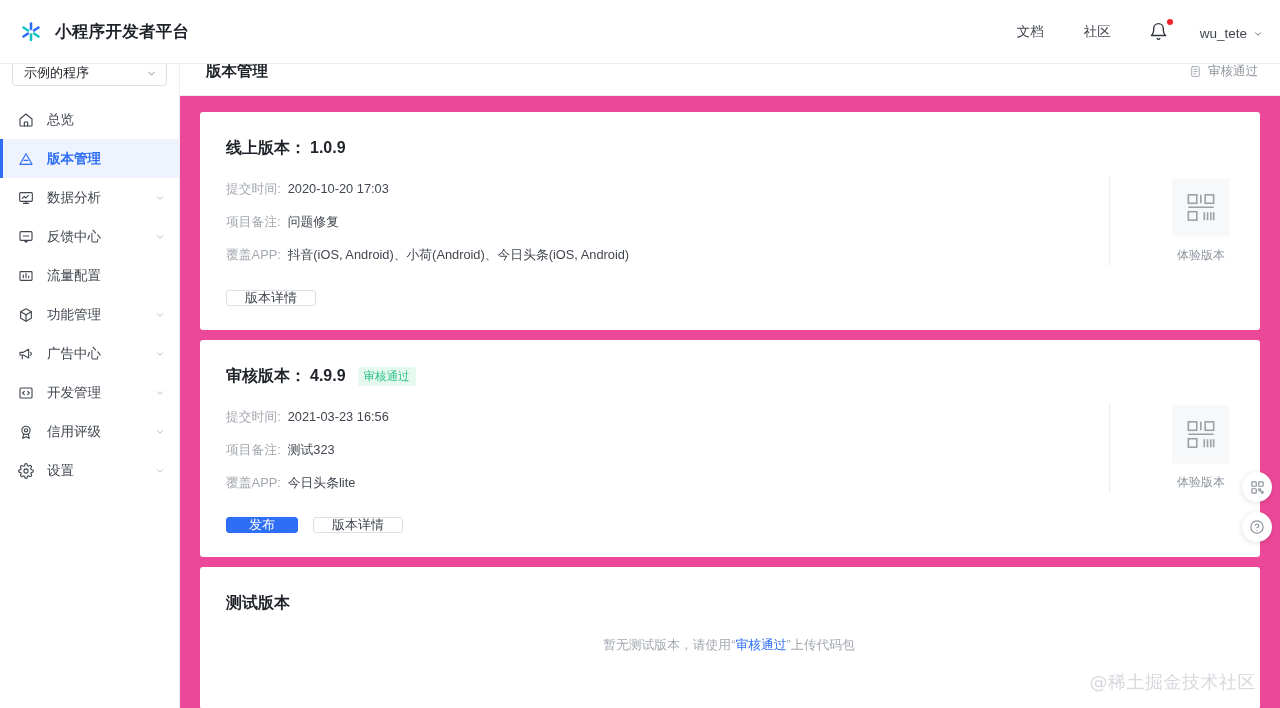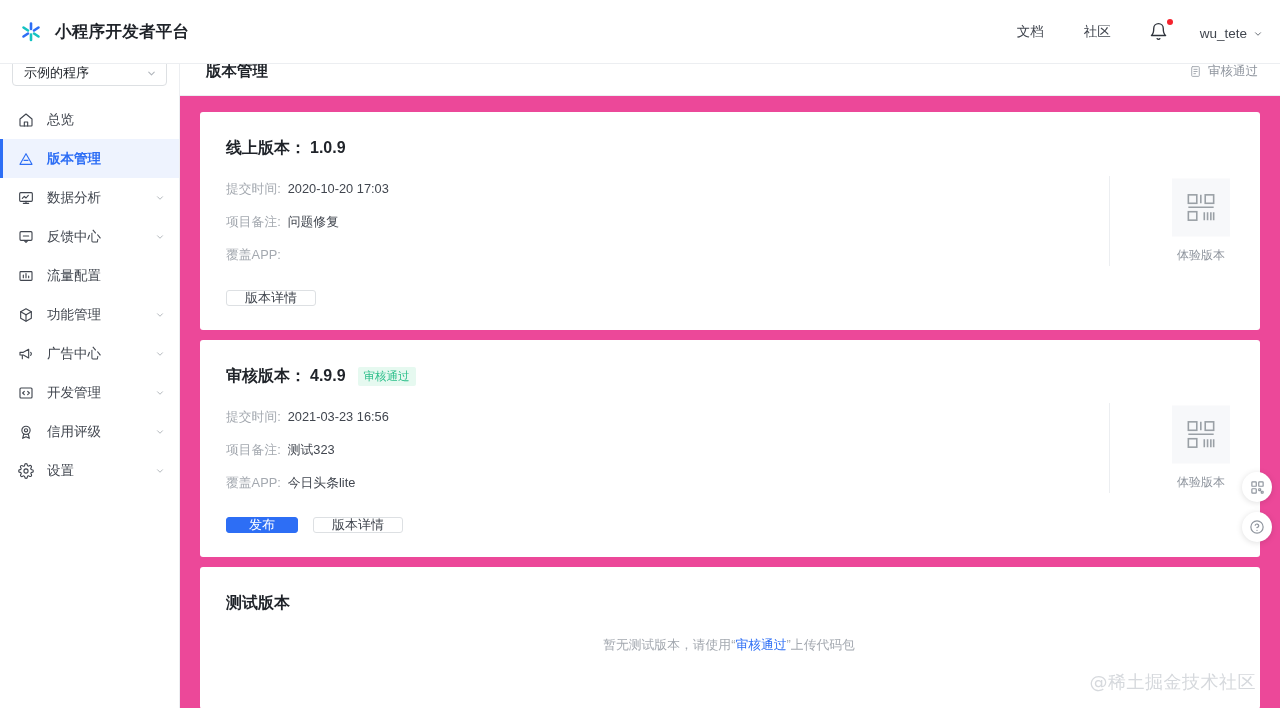--- a/index.html
+++ b/index.html
@@ -436,20 +436,21 @@
       <div class="meta-row">
         <span class="meta-key">提交时间:</span>
         <span class="meta-val">2020-10-20 17:03</span>
       </div>
       <div class="meta-row">
         <span class="meta-key">项目备注:</span>
         <span class="meta-val">问题修复</span>
       </div>
       <div class="meta-row">
         <span class="meta-key">覆盖APP:</span>
+        <span class="meta-val">抖音(iOS, Android)、小荷(Android)、今日头条(iOS, Android)</span>
       </div>
     </div>
 
     <div class="btn-row">
       <div class="btn btn-default">版本详情</div>
     </div>
 
     <div class="card-divider"></div>
 
     <div class="qr-panel">

